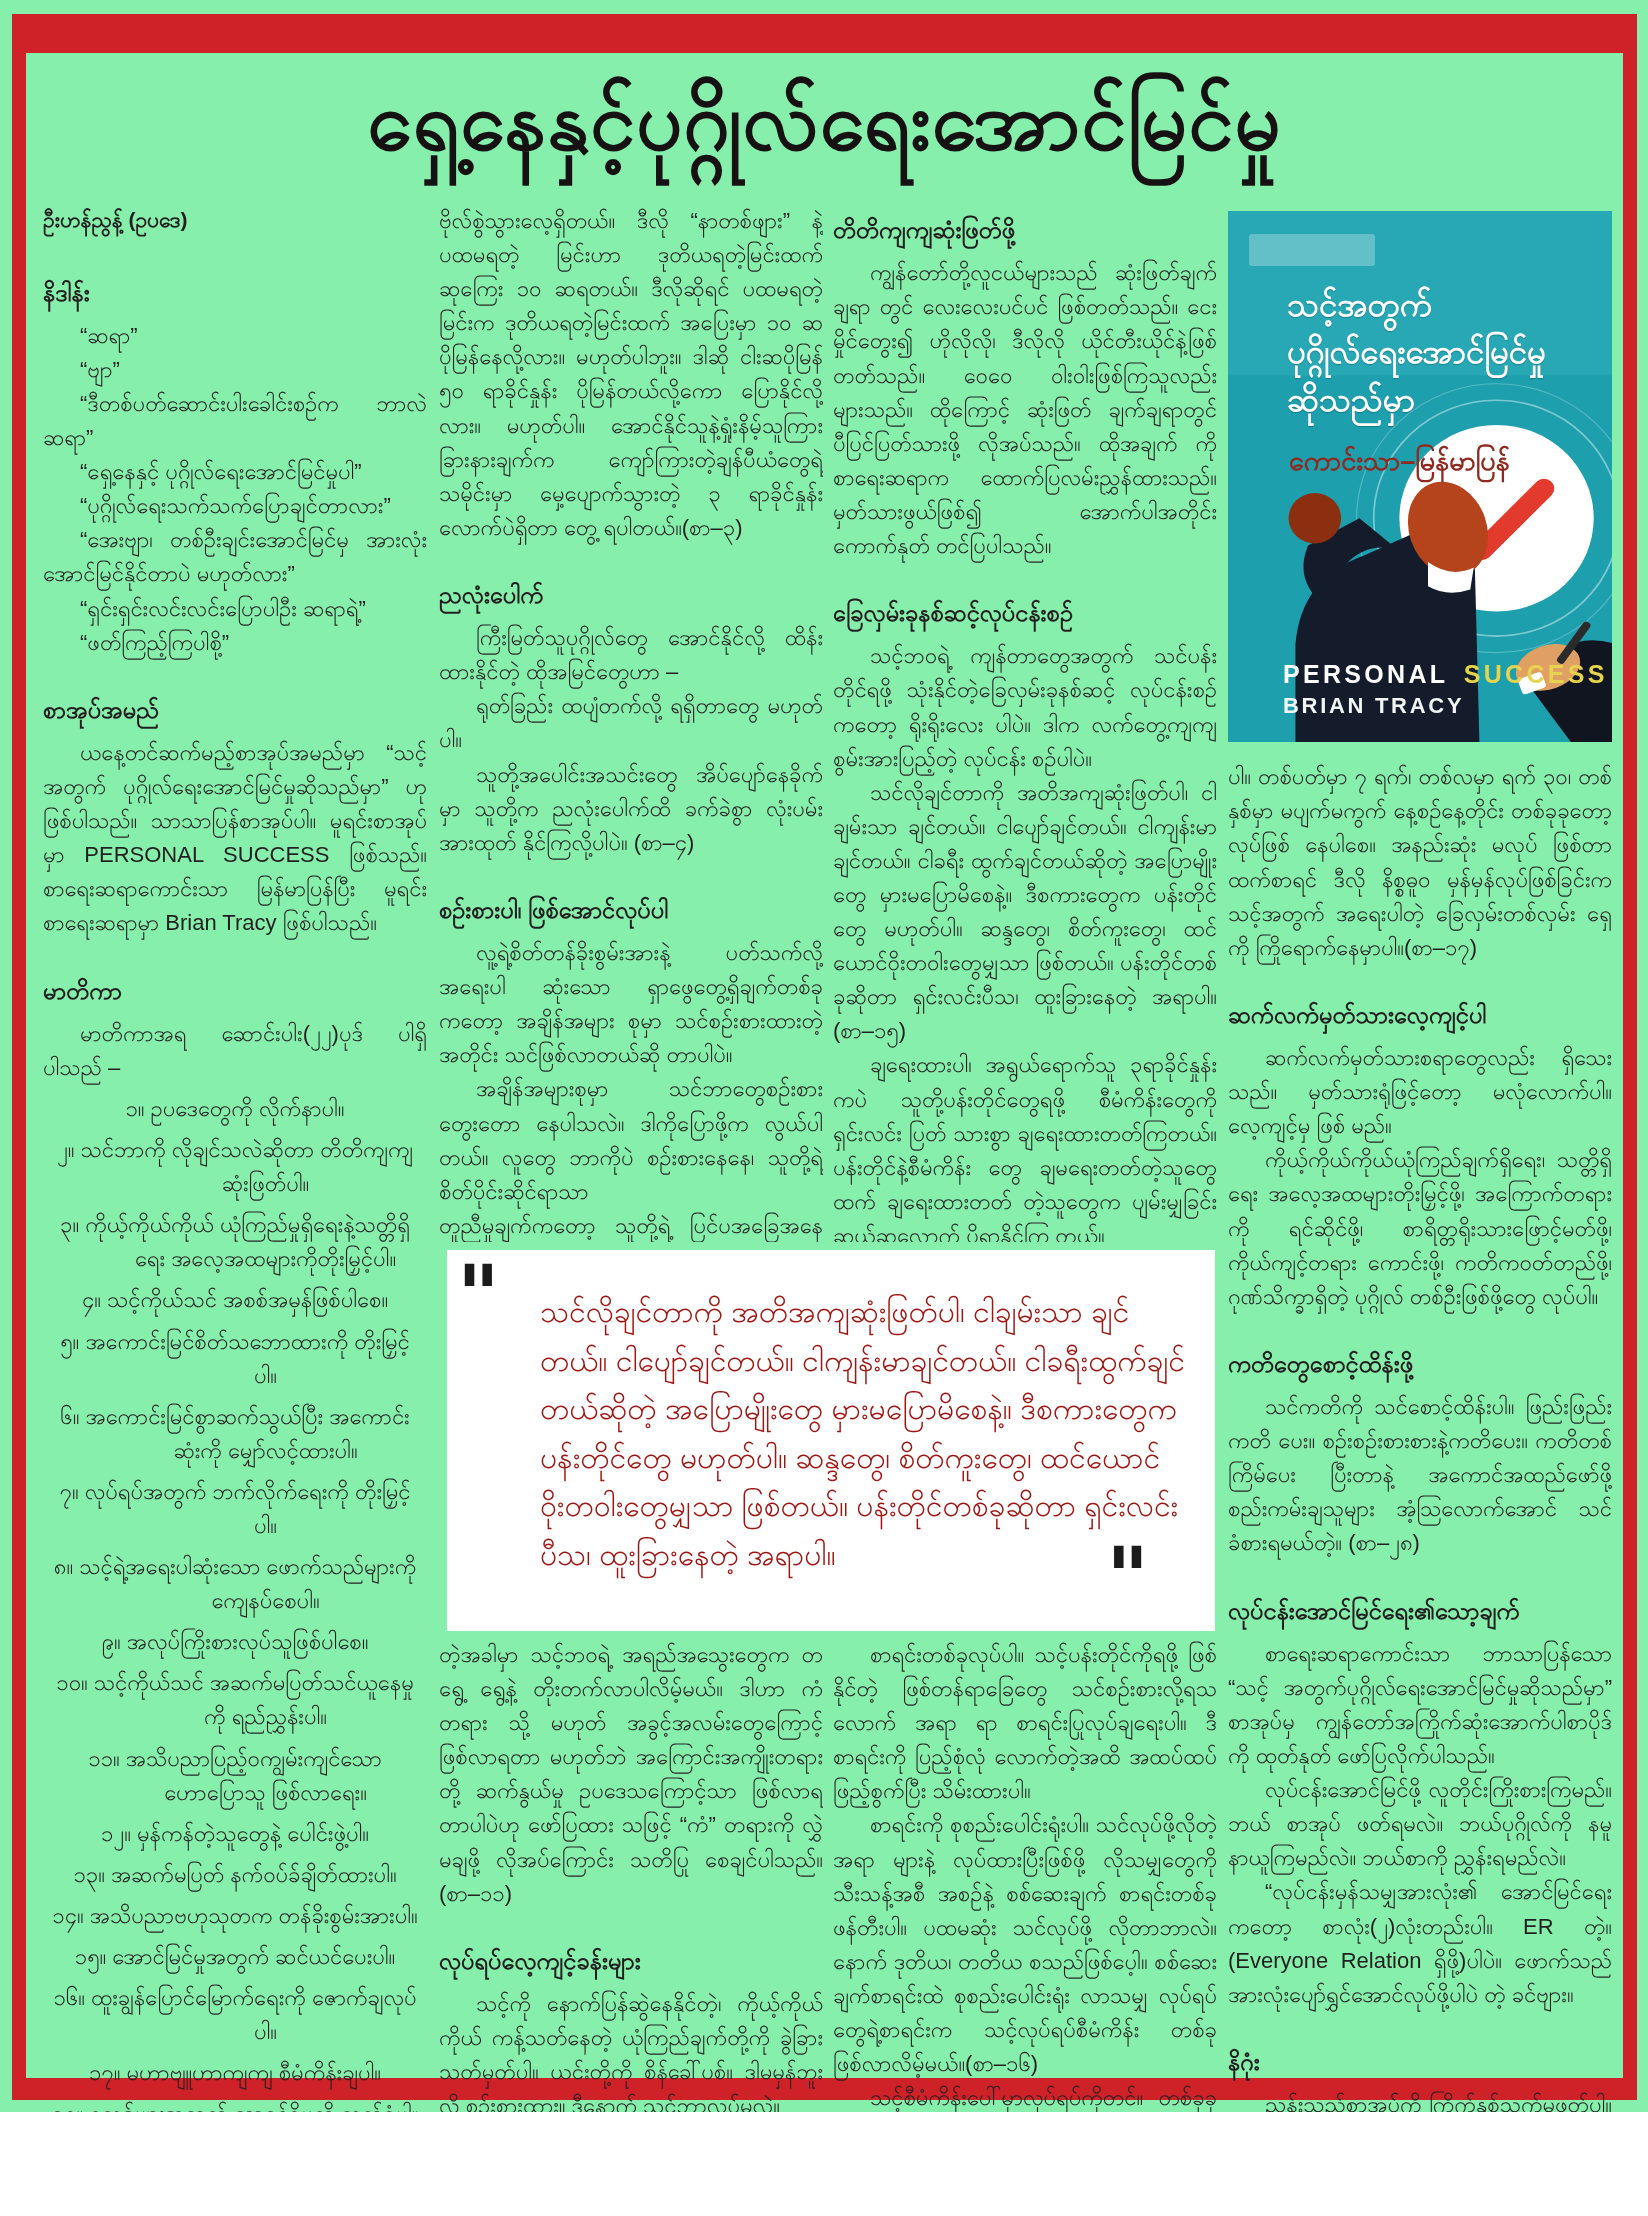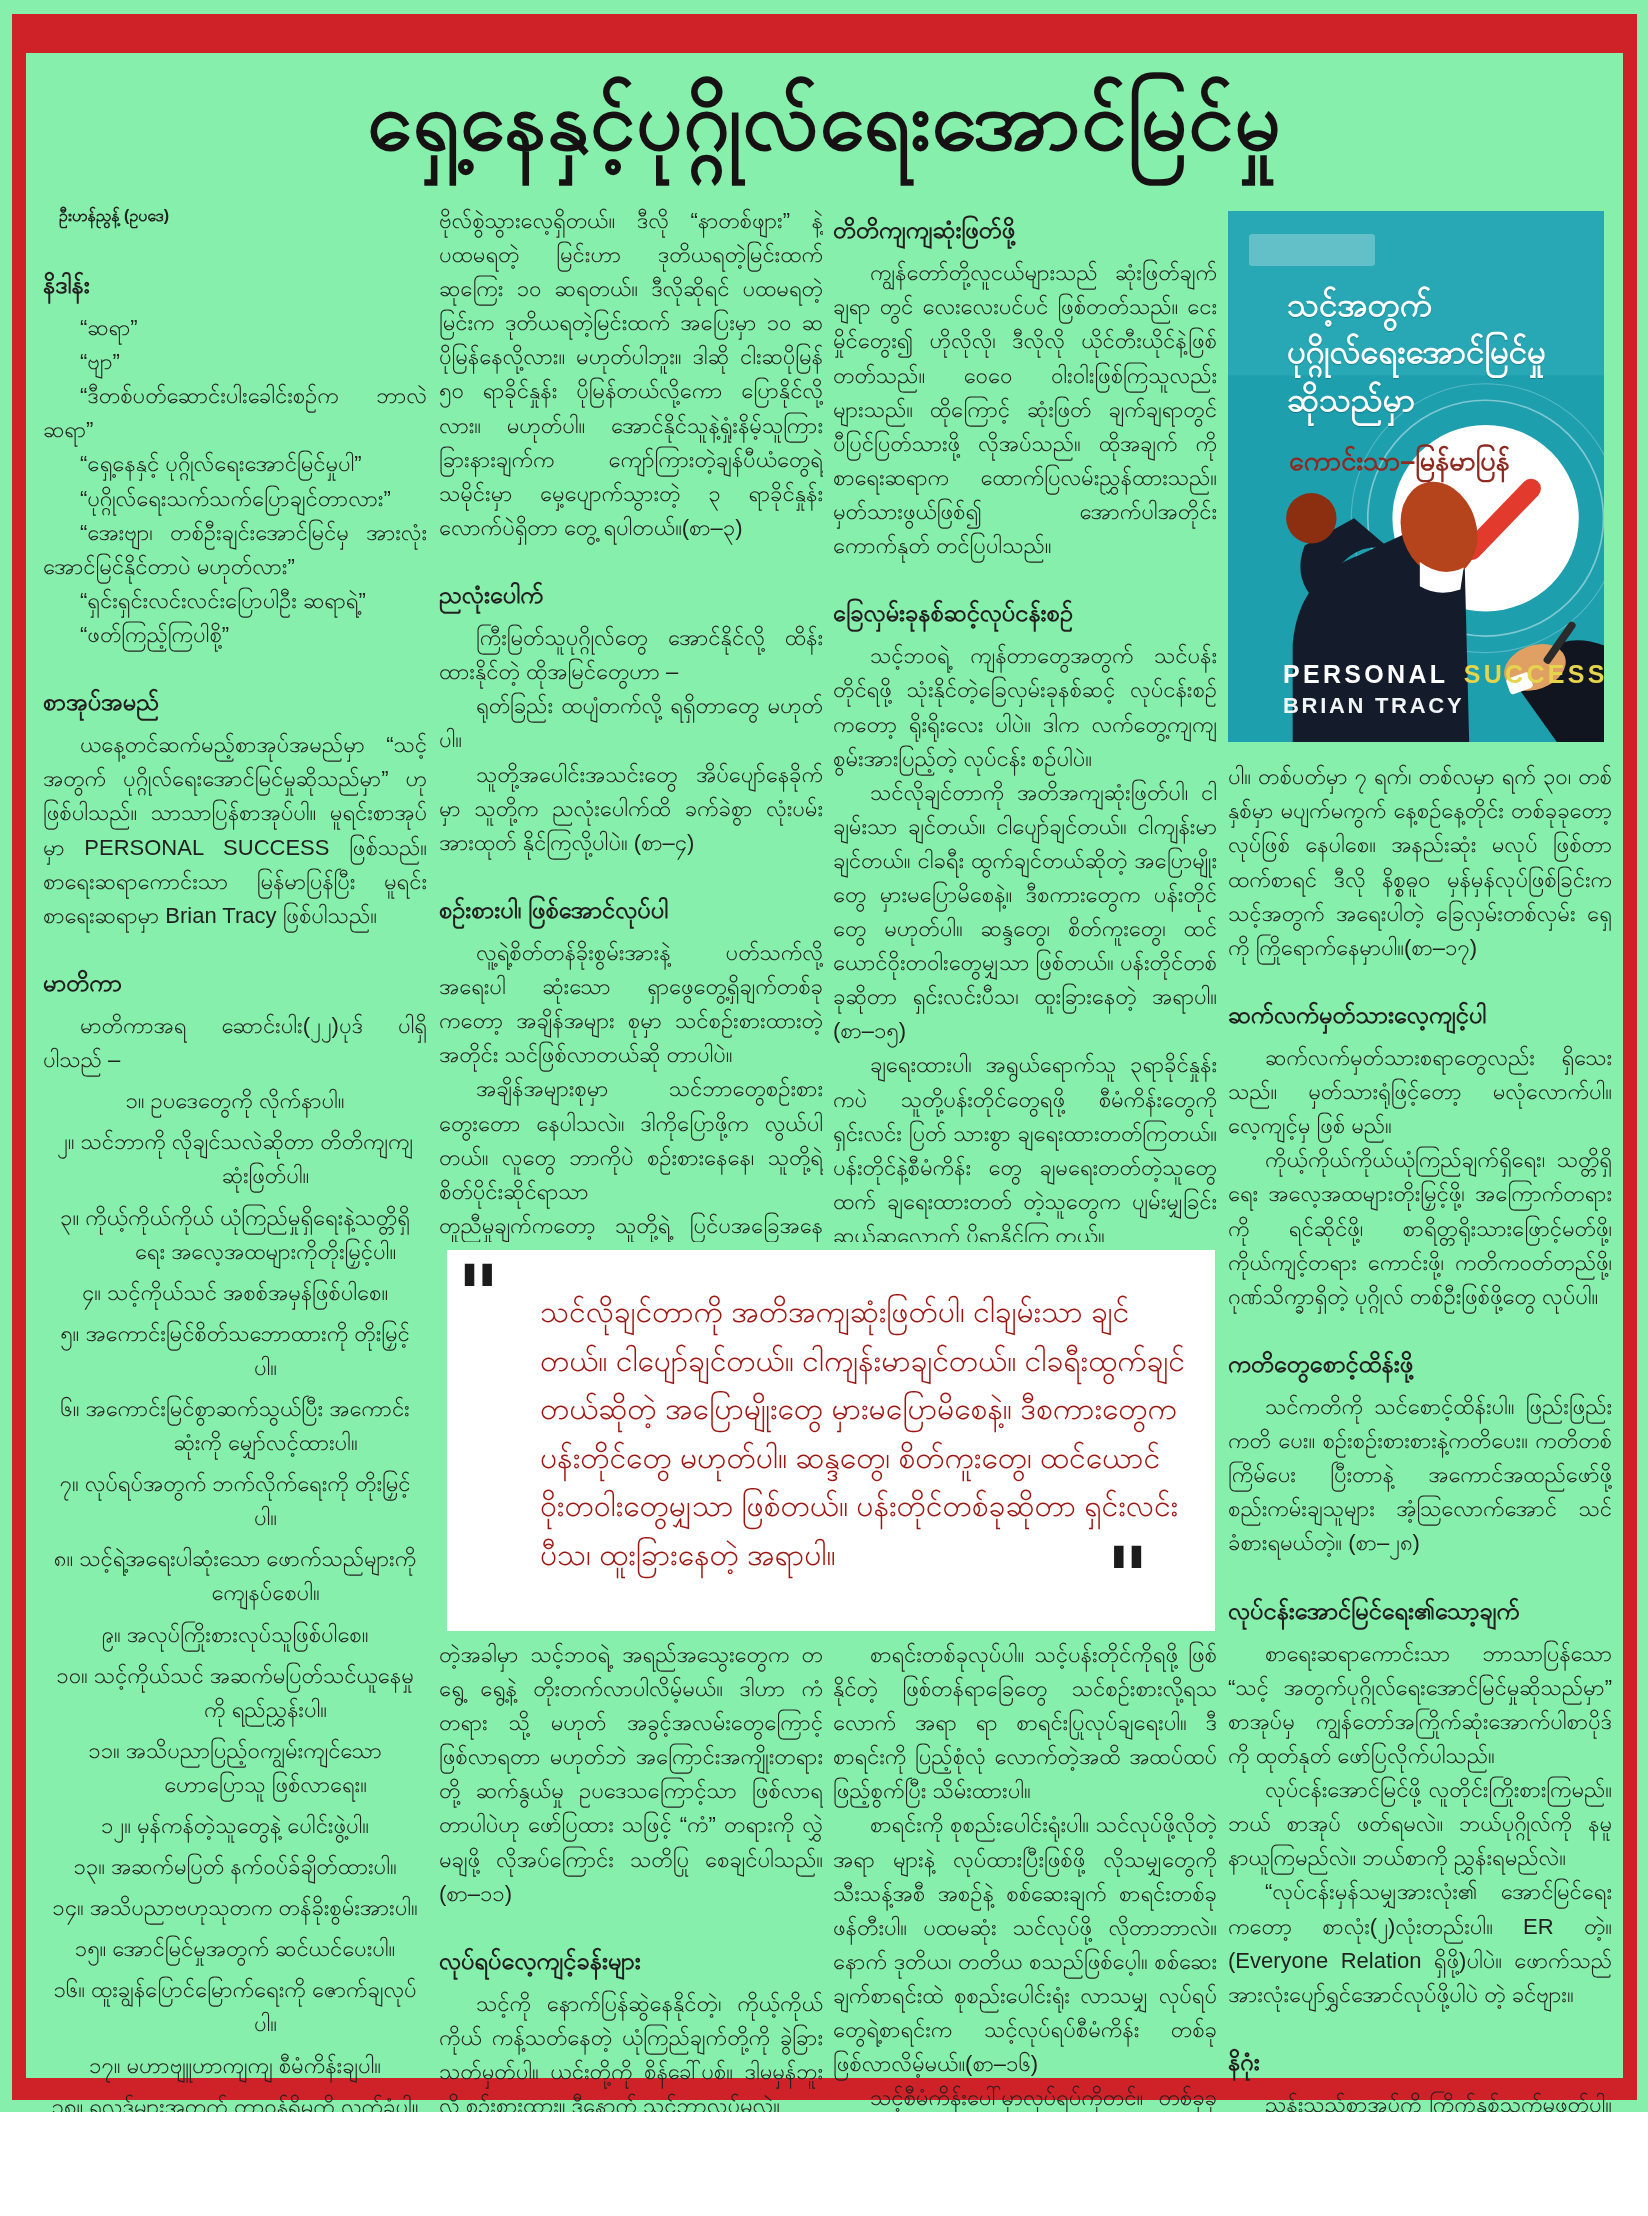--- a/index.html
+++ b/index.html
@@ -16,39 +16,39 @@
                    white-space:nowrap;}
   
   .col{position:absolute;width:384px;overflow:hidden;text-align:justify;
        font-size:22px;line-height:1.55;}
   .col1{left:43px;top:204px;height:1953px;}
   .col2top{left:439px;top:204px;height:1038px;}
   .col3top{left:833px;top:204px;height:1038px;}
   .col2bottom{left:439px;top:1638px;height:527px;}
   .col3bottom{left:833px;top:1638px;height:527px;}
   .col4{left:1228px;top:204px;height:1953px;}
-  .byline{font-weight:700;font-size:16px;margin:0 0 38px 16px;text-align:left;}
+  .byline{font-weight:700;font-size:21px;margin:0 0 38px 0;text-align:left;}
   .sec-h{font-weight:700;font-size:23.6px;margin:32px 0 7.7px 0;text-align:left;}
   .col > .sec-h:first-child{margin-top:8px;}
   .para{text-indent:37px;margin:0;}
   .para.noindent{text-indent:0;}
   .dialog{text-indent:37px;margin:0;}
   .toc-item{padding-left:61px;text-indent:-61px;margin:7px;text-align:center;}
   
   .pullquote{position:absolute;left:447px;top:1250px;width:768px;height:381px;
              background:#ffffff;}
   .pq-open,.pq-close{font-family:"DejaVu Serif","Liberation Serif",serif;
              font-weight:900;font-size:82px;color:#1b1b1b;line-height:0.6;}
   .pq-open{position:absolute;left:10px;top:21px;}
   .pq-close{position:absolute;right:66px;bottom:28.5px;}
   .pq-text{position:absolute;left:93px;top:38px;width:647px;
            color:#9e1410;font-size:30px;line-height:1.62;text-align:left;}
   
   .book-cover{position:relative;width:376px;height:531px;background:#1d9fae;
-              margin:6.6px 0 18.7px 0;overflow:hidden;box-shadow:0 0 0 0.5px #9fb6b9 inset;}
+              margin:6.6px 0 18.7px 0;overflow:hidden;box-shadow:0 0 0 0.5px #9fb6b9 inset;padding-left:16px;}
   .cover-badge{position:absolute;left:21px;top:23px;width:126px;height:32px;
                background:rgba(255,255,255,0.28);border-radius:3.3px;}
   .cover-illus{position:absolute;left:0;top:0;width:100%;height:100%;}
   .cover-title{position:absolute;left:59px;top:70px;width:307px;text-align:left;}
   .cover-title .line{color:#ffffff;font-weight:700;font-size:33px;line-height:1.45;
                      text-shadow:0 0.5px 1.1px rgba(0,60,70,.35);}
   .cover-translator{position:absolute;left:61px;top:230px;color:#8e2a20;
                     font-size:27px;font-weight:600;}
   .cover-series{position:absolute;left:55px;bottom:48px;font-weight:700;
                 font-size:25px;letter-spacing:3.3px;}

